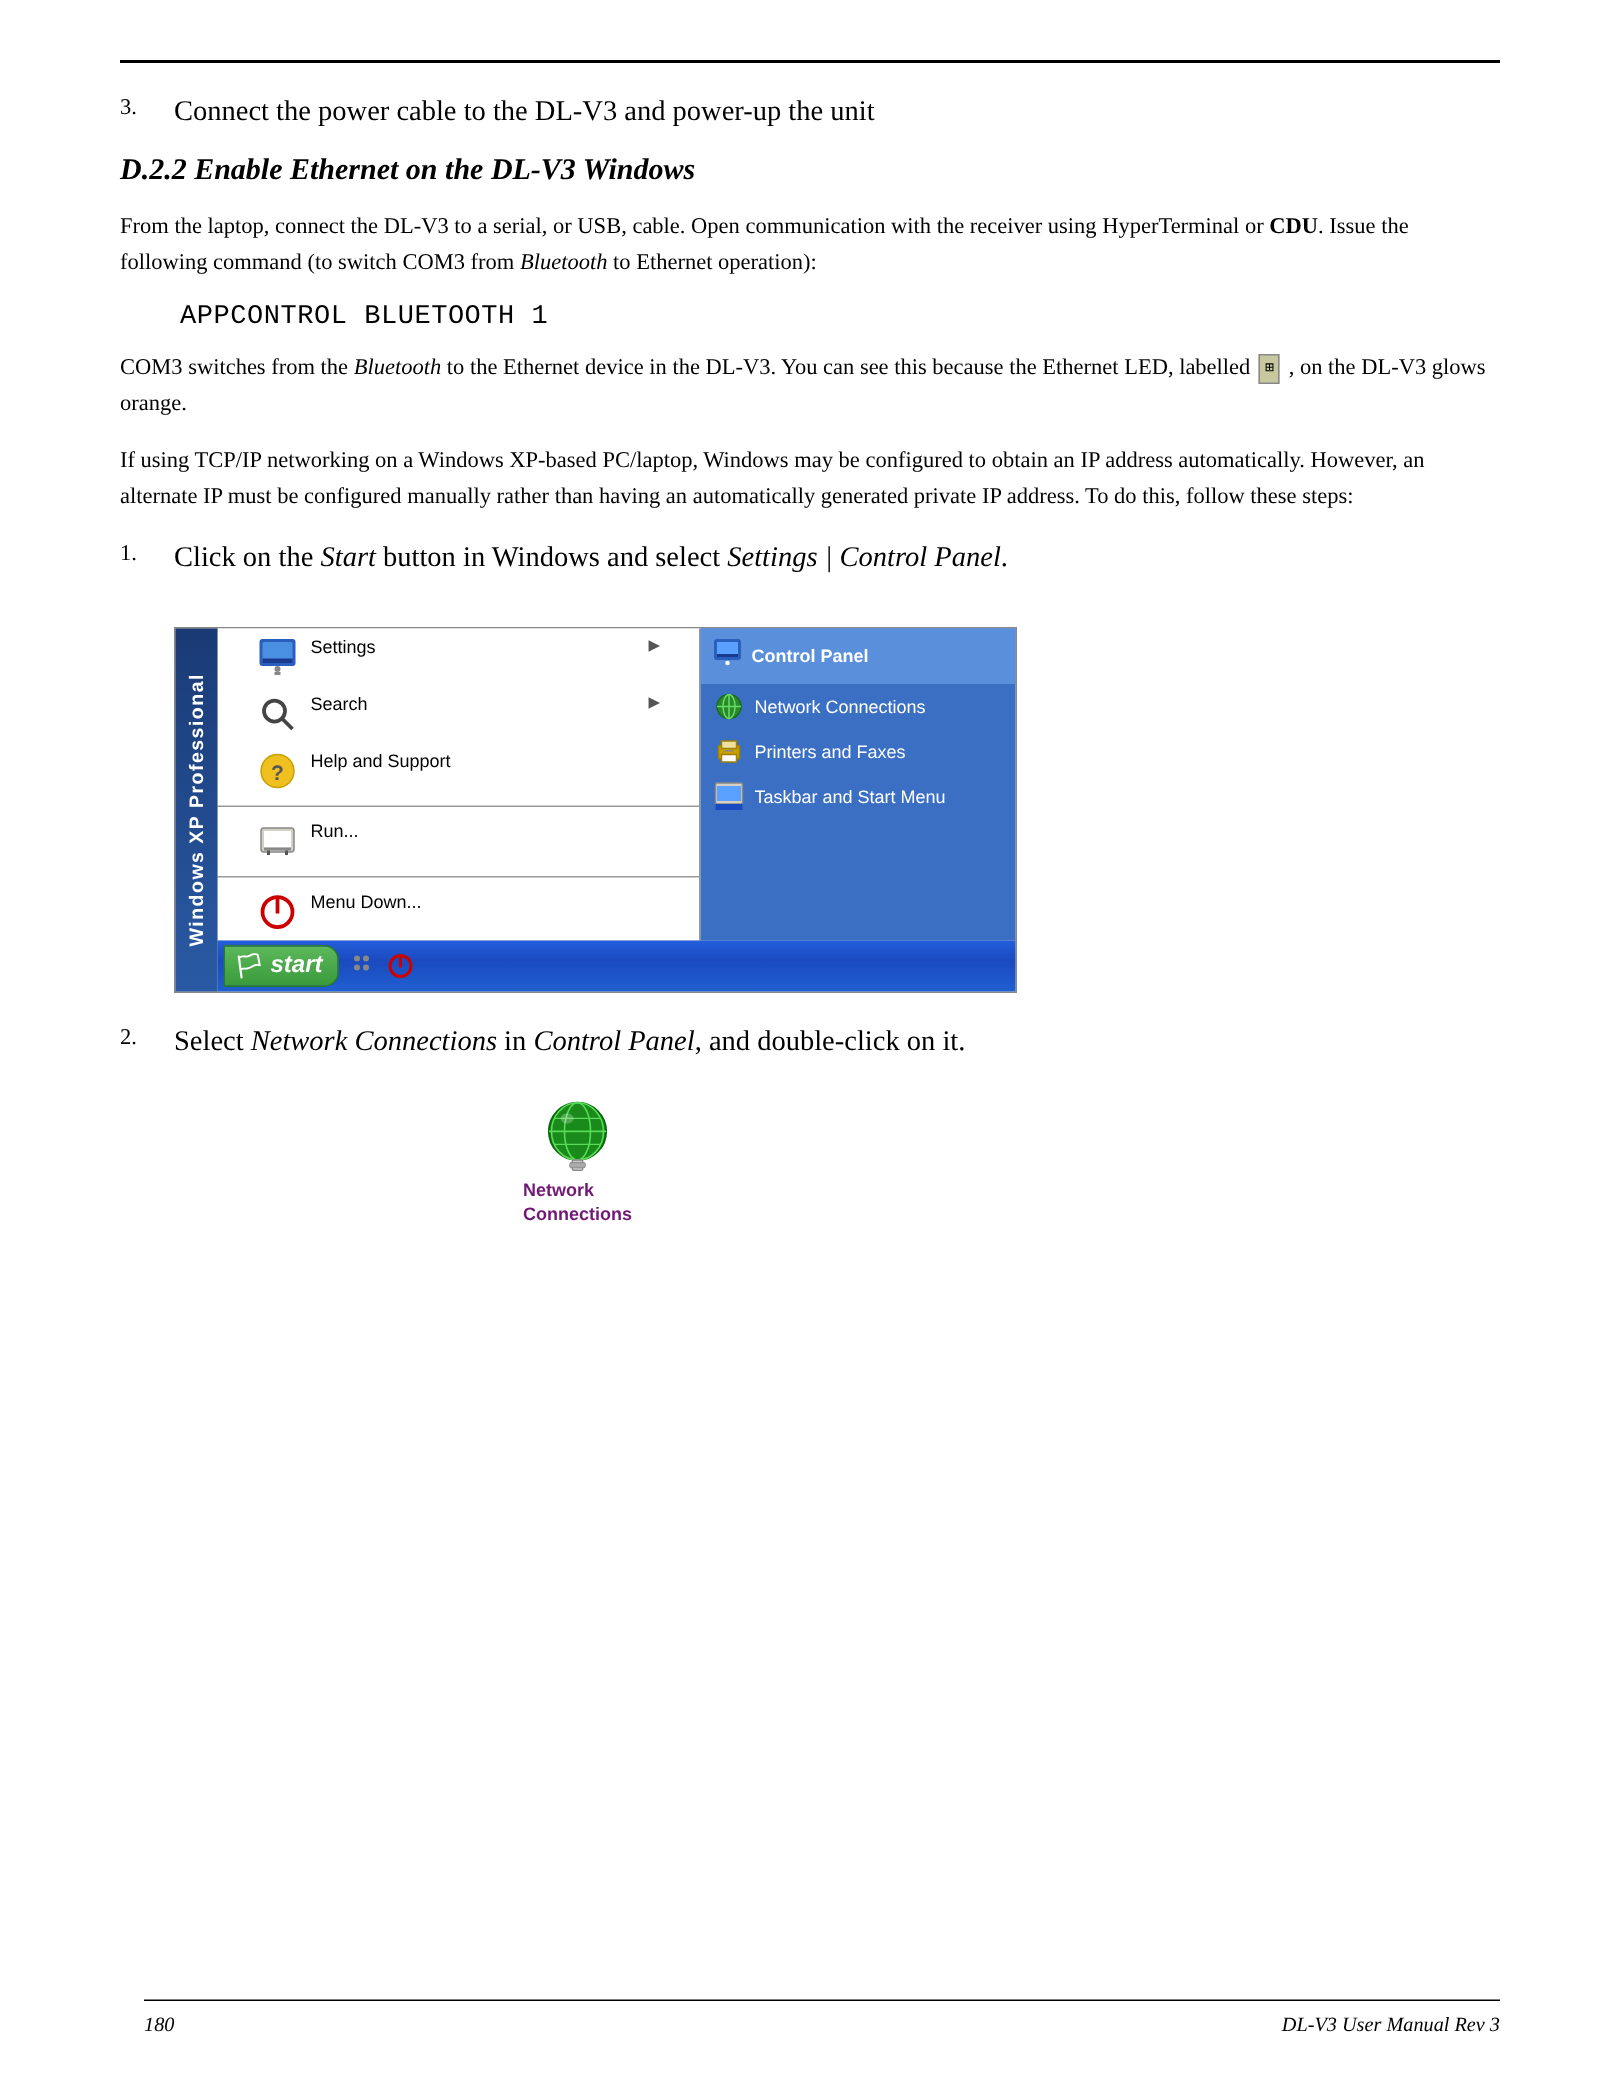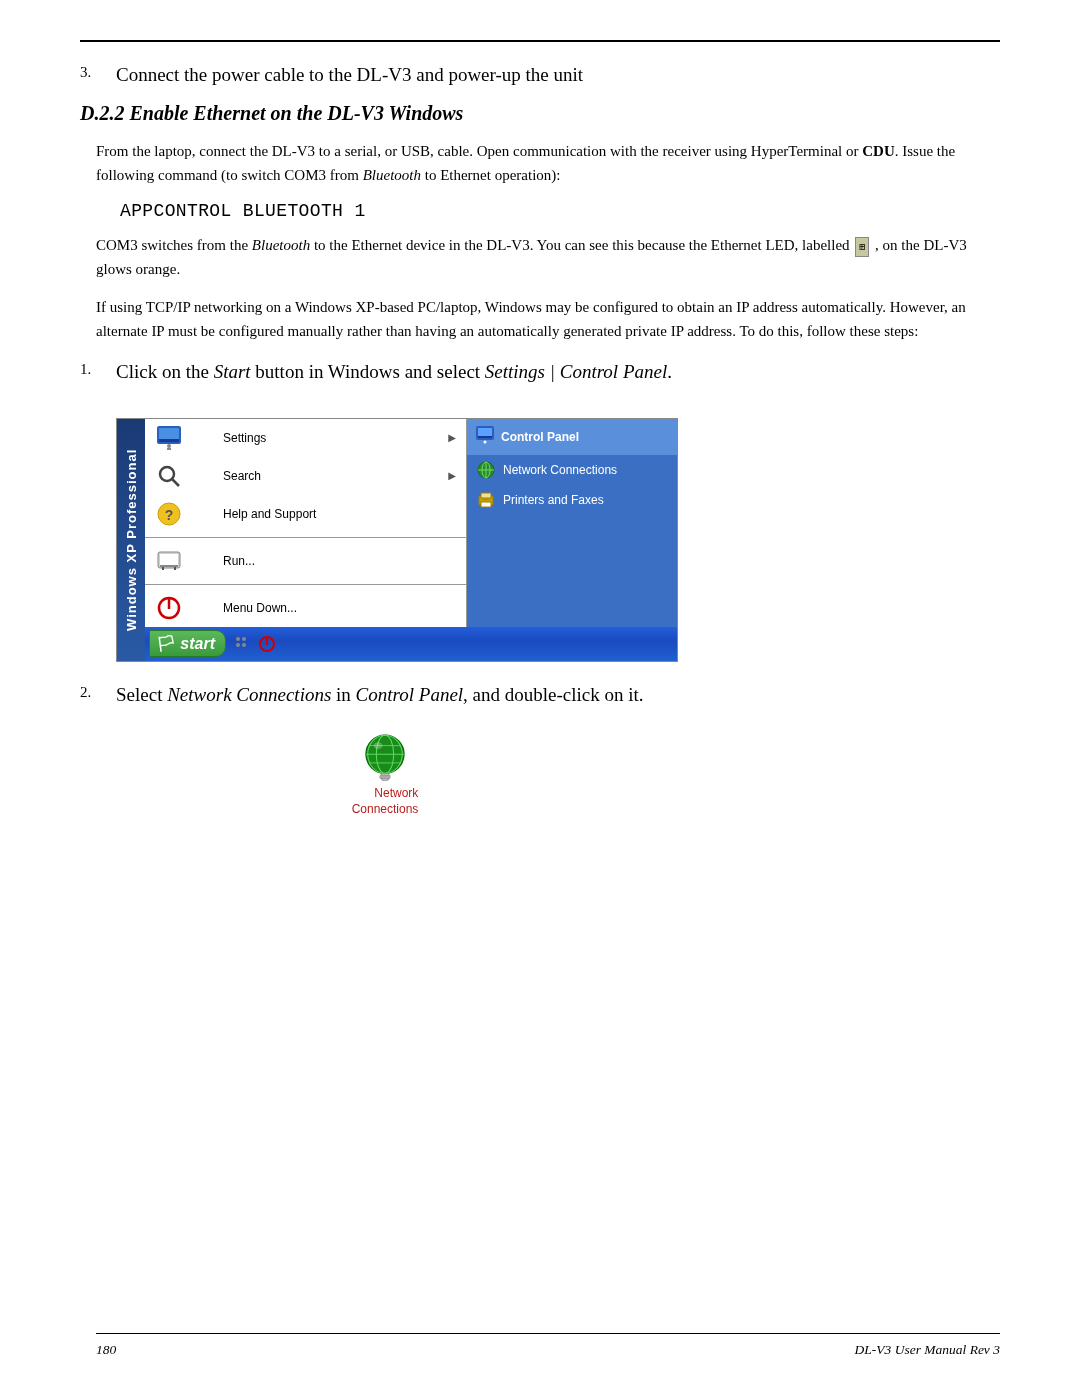--- a/index.html
+++ b/index.html
@@ -25,21 +25,20 @@
       font-size: 20px;
       font-weight: bold;
       font-style: italic;
       margin-bottom: 14px;
       margin-top: 10px;
     }
     .body-text {
       font-size: 15px;
       line-height: 1.6;
       margin-bottom: 14px;
-      margin-left: 16px;
     }
     .code-block {
       font-family: 'Courier New', Courier, monospace;
       font-size: 18px;
       margin: 12px 0 12px 40px;
       letter-spacing: 0.02em;
     }
     .numbered-item {
       display: flex;
       margin-bottom: 12px;
@@ -103,25 +102,24 @@
       width: 210px;
       background: #3a6fc4;
       flex-shrink: 0;
     }
     .menu-panels {
       display: flex;
       flex: 1;
     }
     .menu-item {
       display: flex;
-      align-items: center;
-      padding: 5px 10px;
+      align-items: flex-start;
+      padding: 5px 26px;
       cursor: pointer;
       position: relative;
-      gap: 32px;
     }
     .menu-item .icon {
       width: 28px;
       height: 28px;
       margin-right: 8px;
       display: flex;
       align-items: center;
       justify-content: center;
       font-size: 18px;
       flex-shrink: 0;
@@ -201,23 +199,24 @@
       width: 90px;
     }
     .network-globe {
       width: 52px;
       height: 52px;
       margin-bottom: 4px;
     }
     .network-label {
       font-size: 12px;
       font-family: Tahoma, Arial, sans-serif;
-      text-align: right;
+      text-align: left;
       line-height: 1.3;
-      color: #b91c1c;
+      color: #701a75;
+      font-weight: bold;
     }
 
     
     .led-icon {
       display: inline-block;
       background: #c8c8a0;
       border: 1px solid #888;
       padding: 1px 3px;
       font-size: 10px;
       font-family: monospace;
@@ -378,20 +377,30 @@
             <div class="right-panel-item">
               <div class="icon">
                 <svg width="20" height="20" viewBox="0 0 20 20">
                   <rect x="3" y="6" width="14" height="9" rx="1" fill="#c8a000" stroke="#a08000" stroke-width="1"></rect>
                   <rect x="5" y="3" width="10" height="5" fill="#f0e0a0" stroke="#a08000" stroke-width="1"></rect>
                   <rect x="5" y="12" width="10" height="5" fill="#fff" stroke="#a08000" stroke-width="1"></rect>
                   <rect x="7" y="9" width="6" height="1" fill="#888"></rect>
                 </svg>
               </div>
               <span>Printers and Faxes</span>
+            </div>
+            <div class="right-panel-item">
+              <div class="icon">
+                <svg width="20" height="20" viewBox="0 0 20 20">
+                  <rect x="1" y="1" width="18" height="14" rx="1" fill="#d4d0c8" stroke="#888" stroke-width="1"></rect>
+                  <rect x="1" y="15" width="18" height="4" fill="#1a4abf"></rect>
+                  <rect x="2" y="3" width="16" height="10" fill="#5aa0ff"></rect>
+                </svg>
+              </div>
+              <span>Taskbar and Start Menu</span>
             </div>
           </div>
         </div>
 
         <div class="taskbar">
           <div class="start-button">
             <span class="start-flag">🏳</span>
             <span style="font-style: italic; font-size: 16px;">start</span>
           </div>
           <div style="display:flex; align-items:center; gap:6px;">

